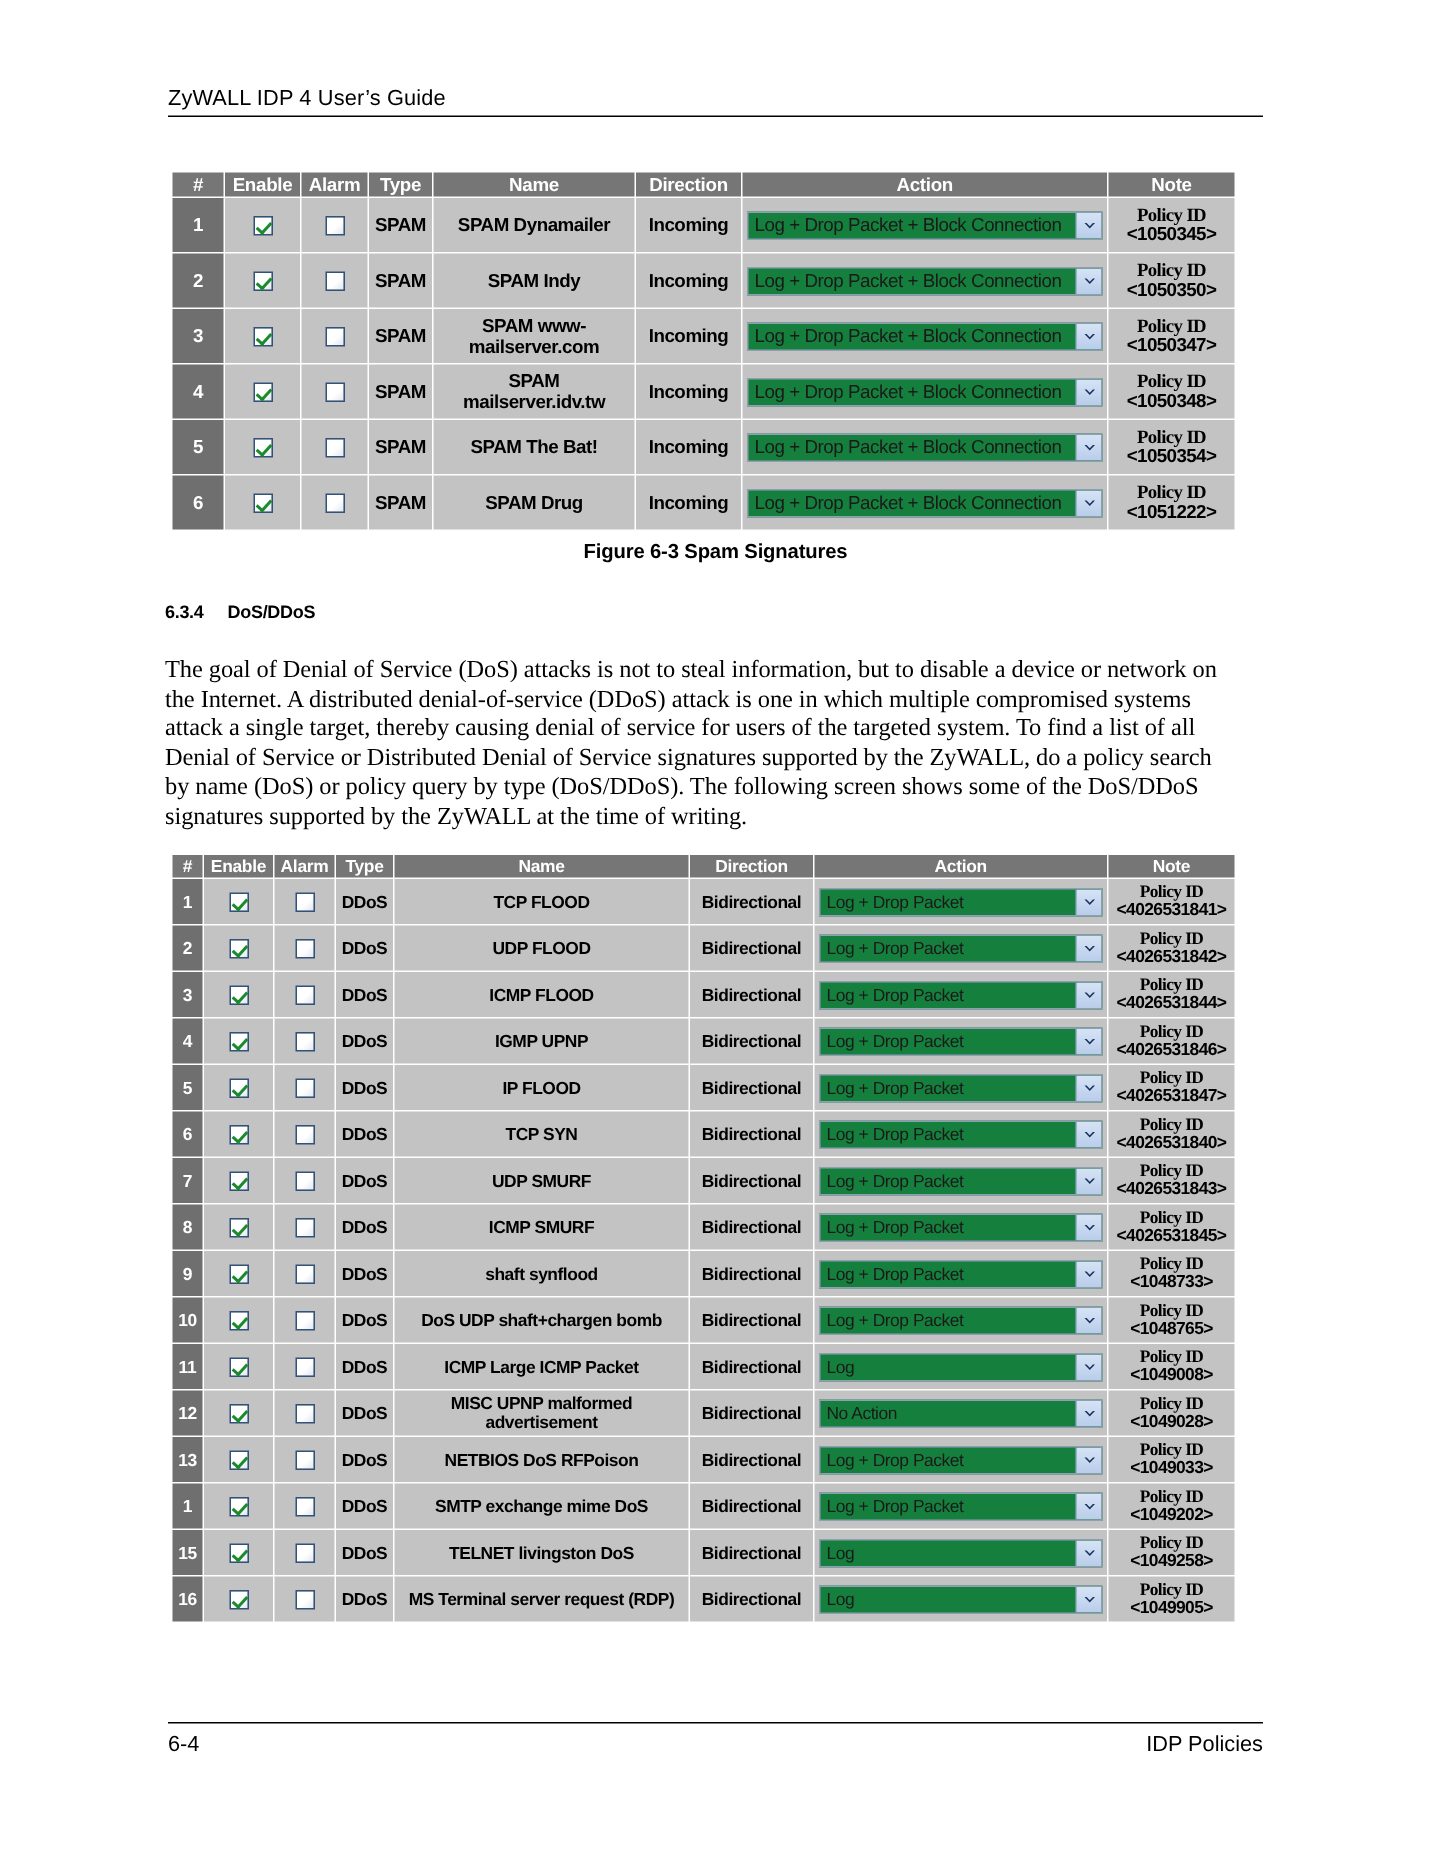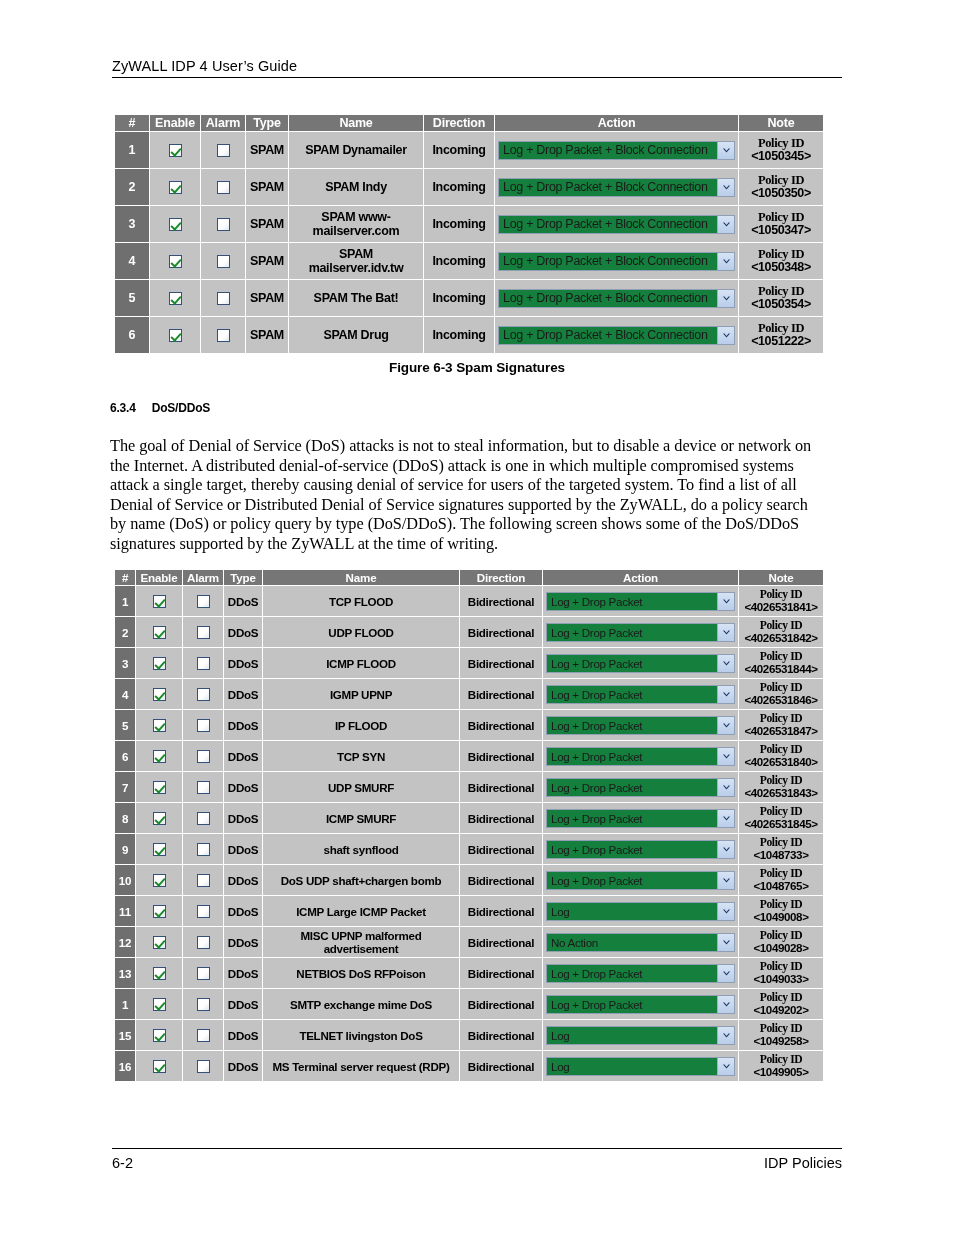--- a/index.html
+++ b/index.html
@@ -762,18 +762,18 @@
             </td>
           </tr>
         </tbody>
     </table>
   </div>
 
 
   <div class="doc-footer">
     <div class="doc-footer-rule"></div>
     <div class="doc-footer-row">
-      <span>6-2</span>
+      <span>6-4</span>
       <span>IDP Policies</span>
     </div>
   </div>
 
 </div>
 
 </body></html>

